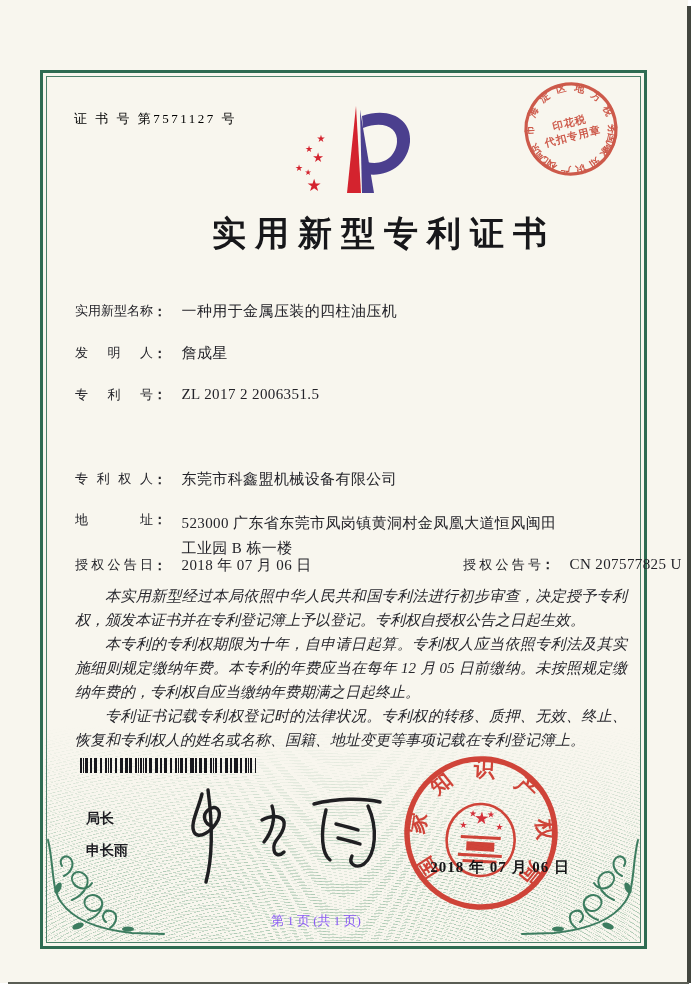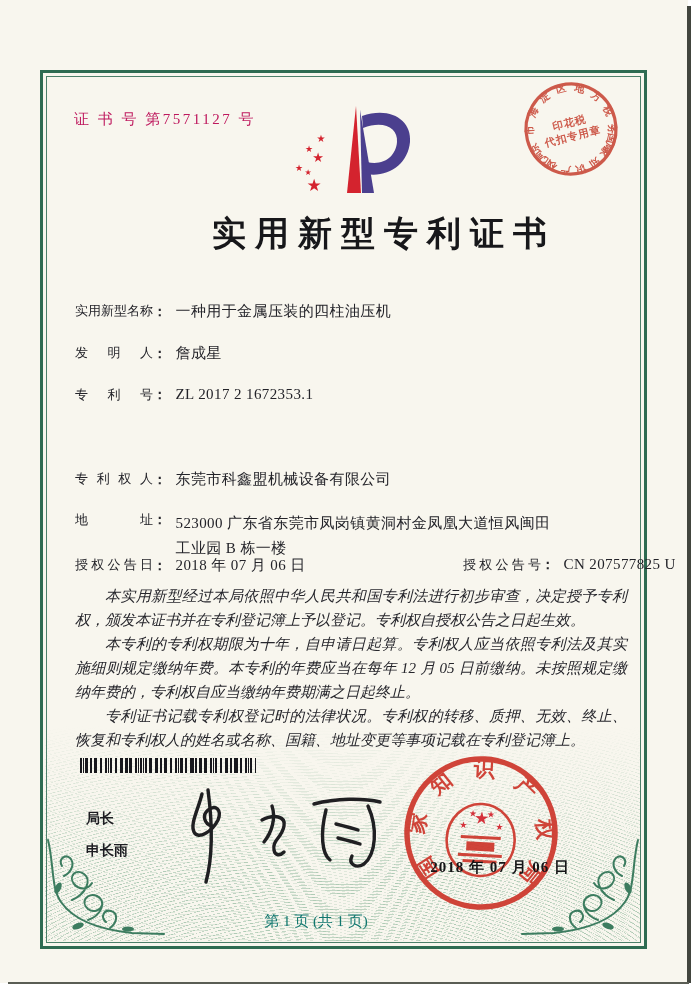--- a/index.html
+++ b/index.html
@@ -12,35 +12,35 @@
   .frame{position:absolute;left:40px;top:70px;width:601px;height:873px;border:3px solid #2e6b52;}
   .frame-inner{position:absolute;inset:3px;border:1px solid rgba(46,107,82,.85);}
 
   .guilloche{position:absolute;left:45px;top:726px;width:595px;height:215px;
     background:
       repeating-radial-gradient(ellipse 1000px 520px at 50% 155%, rgba(86,150,112,.34) 0 1px, transparent 1px 6px),
       repeating-radial-gradient(ellipse 860px 470px at 28% 165%, rgba(86,150,112,.16) 0 1px, transparent 1px 5px);}
   .guilloche::before{content:"";position:absolute;inset:0;
     background:linear-gradient(to bottom,#f8f6ee 0%,rgba(248,246,238,.55) 30%,rgba(248,246,238,0) 70%);}
 
-  .cert-no{position:absolute;left:74px;top:110px;font-size:15px;letter-spacing:2.5px;color:#be185d;}
+  .cert-no{position:absolute;left:74px;top:110px;font-size:13px;letter-spacing:2.5px;color:#000000;}
   .title{position:absolute;left:40px;top:211px;width:688px;text-align:center;
          font-size:34px;font-weight:bold;letter-spacing:9px;color:#17171a;}
 
   .logo{position:absolute;left:290px;top:98px;}
   .tax-stamp{position:absolute;left:512px;top:70px;opacity:.9;}
   .office-stamp{position:absolute;left:398px;top:750px;opacity:.93;}
   .stamp-date{position:absolute;left:416px;top:858px;width:168px;text-align:center;
               font-size:15px;font-weight:600;letter-spacing:1px;color:#141416;z-index:6;}
 
   .frow{position:absolute;left:75px;font-size:15px;white-space:nowrap;}
   .flabel{display:inline-block;width:78px;font-size:13px;font-weight:400;
           text-align:justify;text-align-last:justify;vertical-align:top;}
   .fcolon{font-size:13.5px;font-weight:600;}
-  .fvalue{margin-left:9px;letter-spacing:.4px;}
+  .fvalue{margin-left:15px;letter-spacing:.4px;}
   .fvalue-block{display:inline-block;vertical-align:top;white-space:normal;width:438px;line-height:25px;}
   .grant-right{position:absolute;left:388px;top:0;}
 
   .paras{position:absolute;left:75px;top:584px;width:552px;font-size:15px;line-height:24px;
          text-align:justify;font-style:italic;color:#26262c;}
   .paras p{margin:0;text-indent:2em;}
 
   .barcode{position:absolute;left:80px;top:758px;width:176px;height:15px;z-index:3;
     background:
       repeating-linear-gradient(90deg,#17171c 0 2px,transparent 2px 5px),
@@ -49,21 +49,21 @@
 
   .signer{position:absolute;left:86px;top:810px;font-size:14px;font-weight:700;color:#1d1d22;z-index:4;}
   .signer div{margin-bottom:14px;}
   .signature{position:absolute;left:168px;top:780px;z-index:4;}
 
   .flourish{position:absolute;z-index:2;}
   .flourish.fl-left{left:44px;top:836px;}
   .flourish.fl-right{left:520px;top:836px;transform:scaleX(-1);}
 
   .footer{position:absolute;left:14px;top:912px;width:604px;text-align:center;
-          font-size:15px;color:#0f766e;z-index:4;}
+          font-size:13px;color:#8b5cf6;z-index:4;}
 
   .oc{font-size:21px;font-weight:bold;fill:#cd372c;text-anchor:middle;}
   .tc{font-size:10px;font-weight:bold;fill:#c94a3a;text-anchor:middle;}
   .tcc{font-size:10.5px;font-weight:bold;fill:#c94a3a;text-anchor:middle;letter-spacing:1px;}
   .star{fill:#d4232e;text-anchor:middle;}
 </style>
 </head>
 <body>
 
 <div class="scan">
@@ -146,21 +146,21 @@
 
     <div class="title">实用新型专利证书</div>
 
     <div class="frow" style="top:302px">
       <span class="flabel">实用新型名称</span><span class="fcolon">：</span><span class="fvalue">一种用于金属压装的四柱油压机</span>
     </div>
     <div class="frow" style="top:344px">
       <span class="flabel">发明人</span><span class="fcolon">：</span><span class="fvalue">詹成星</span>
     </div>
     <div class="frow" style="top:386px">
-      <span class="flabel">专利号</span><span class="fcolon">：</span><span class="fvalue">ZL 2017 2 1672353.1</span>
+      <span class="flabel">专利号</span><span class="fcolon">：</span><span class="fvalue">ZL 2017 2 2006351.5</span>
     </div>
     <div class="frow" style="top:470px">
       <span class="flabel">专利权人</span><span class="fcolon">：</span><span class="fvalue">东莞市科鑫盟机械设备有限公司</span>
     </div>
     <div class="frow" style="top:511px">
       <span class="flabel">地址</span><span class="fcolon">：</span><span class="fvalue fvalue-block"><span>523000 广东省东莞市凤岗镇黄洞村金凤凰大道恒风闽田</span><br><span>工业园 B 栋一楼</span></span>
     </div>
     <div class="frow" style="top:556px">
       <span class="flabel">授权公告日</span><span class="fcolon">：</span><span class="fvalue">2018 年 07 月 06 日</span>
       <span class="grant-right">

